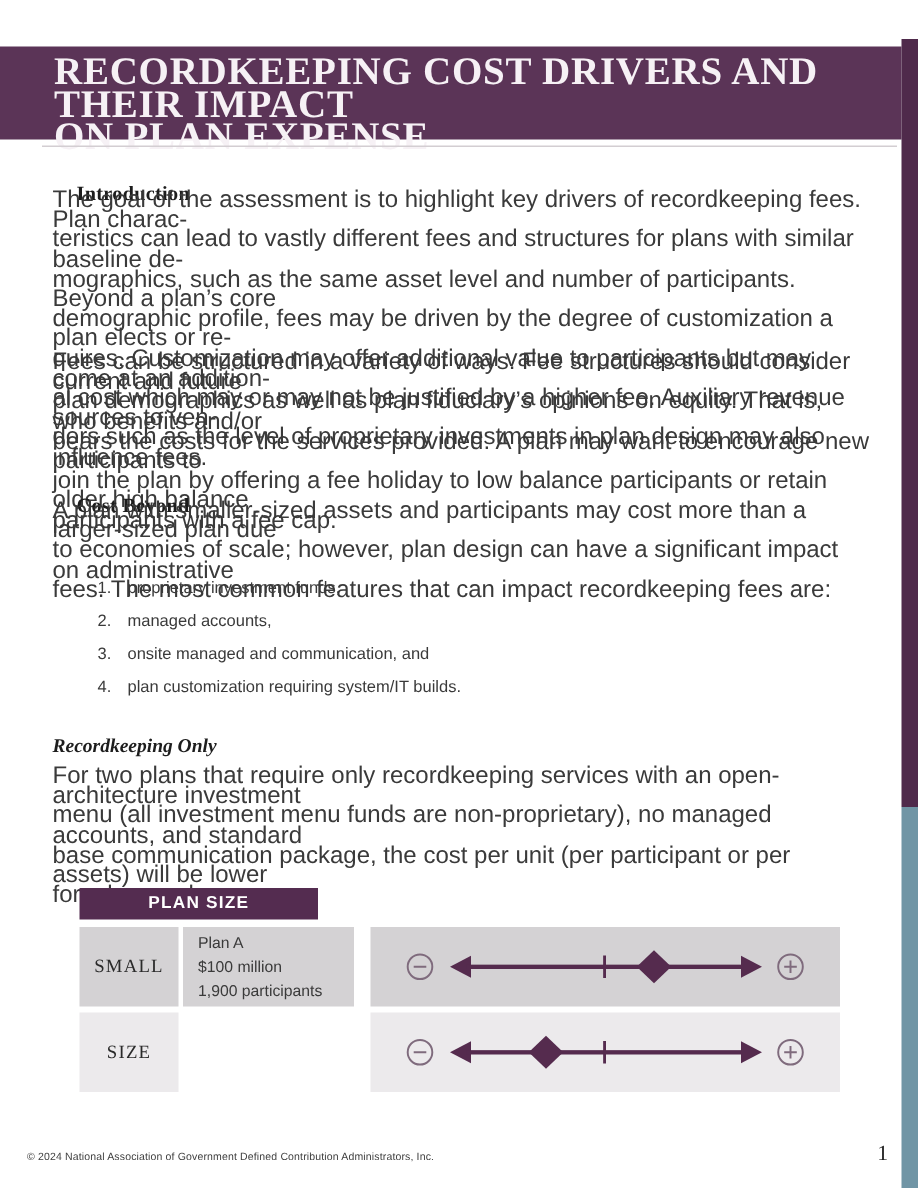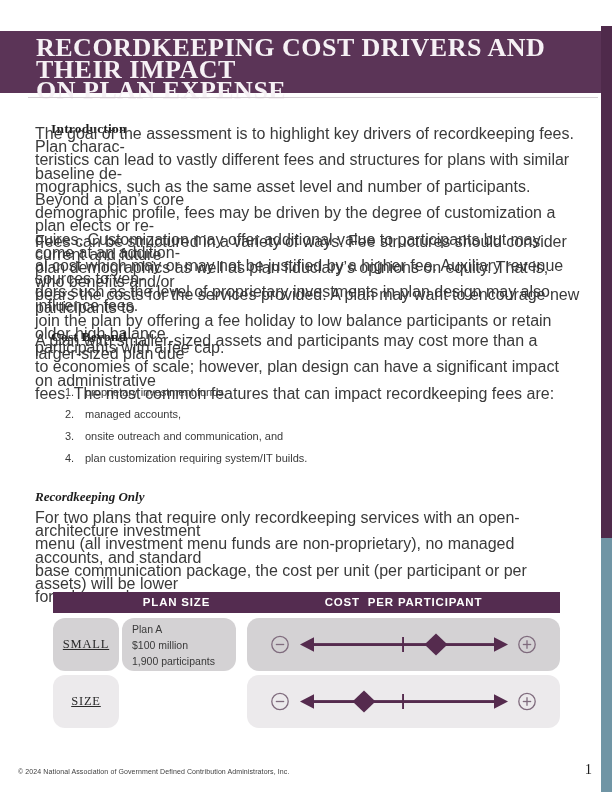--- a/index.html
+++ b/index.html
@@ -39,28 +39,28 @@
   .list{position:absolute;left:65px;top:386px;}
   .list-item{display:flex;margin-bottom:8.8px;font-size:11px;line-height:13.2px;color:#3a3a3a;}
   .list-item .num{width:20px;flex:0 0 20px;}
   
   .plan-table{position:absolute;left:53px;top:592px;width:507px;height:136px;}
   .th{
     position:absolute;top:0;height:21px;background:#542c50;color:#ffffff;
     font-weight:bold;font-size:11.5px;line-height:21px;text-align:center;
     letter-spacing:0.8px;white-space:pre;
   }
-  .th1{left:0;width:159px;padding-left:44px;}
+  .th1{left:0;width:159px;}
   .th2{left:194px;width:313px;}
   .trow{position:absolute;left:0;width:507px;height:53px;}
   .trow1{top:26px;}
   .trow2{top:83px;}
-  .cell{position:absolute;top:0;height:53px;box-sizing:border-box;border-radius:12px;}
+  .cell{position:absolute;top:0;height:53px;box-sizing:border-box;}
   .size-cell{left:0;width:66px;display:flex;align-items:center;justify-content:center;
-    font-family:"Liberation Serif",serif;font-size:12.5px;letter-spacing:0.8px;color:#2a2a2a;text-decoration:underline;}
+    font-family:"Liberation Serif",serif;font-size:12.5px;letter-spacing:0.8px;color:#2a2a2a;}
   .plan-cell{left:69px;width:114px;padding:3px 0 0 10px;font-size:10.5px;line-height:16.2px;color:#3a3a3a;}
   .slider-cell{left:194px;width:313px;}
   .bg-dark{background:#d4d2d4;}
   .bg-light{background:#eceaec;}
   .slider{position:absolute;left:17px;top:8px;}
   
   .copyright{position:absolute;left:18px;top:768px;font-size:7px;color:#404040;letter-spacing:0.1px;}
   .page-num{position:absolute;left:560px;top:761px;width:32px;text-align:right;
     font-family:"Liberation Serif",serif;font-size:14.5px;color:#1d1d1d;}
 </style>
@@ -118,37 +118,36 @@
     <div class="list-item">
       <span class="num">1.</span>
       <span class="txt">proprietary investment funds,</span>
     </div>
     <div class="list-item">
       <span class="num">2.</span>
       <span class="txt">managed accounts,</span>
     </div>
     <div class="list-item">
       <span class="num">3.</span>
-      <span class="txt">onsite outreach and communication, and</span>
+      <span class="txt">onsite managed and communication, and</span>
     </div>
     <div class="list-item">
       <span class="num">4.</span>
       <span class="txt">plan customization requiring system/IT builds.</span>
     </div>
   </div>
 
   <h3 class="h-italic" style="top:489px">Recordkeeping Only</h3>
   <p class="para" style="top:511px">For two plans that require only recordkeeping services with an open-architecture investment
 menu (all investment menu funds are non-proprietary), no managed accounts, and standard
 base communication package, the cost per unit (per participant or per assets) will be lower
 for a larger plan.</p>
 
   <div class="plan-table">
     <div class="th th1">PLAN SIZE</div>
-    <div class="th th2">COST  PER PARTICIPANT</div>
 
     <div class="trow trow1">
       <div class="cell size-cell bg-dark">SMALL</div>
       <div class="cell plan-cell bg-dark pre">Plan A
 $100 million
 1,900 participants</div>
       <div class="cell slider-cell bg-dark">
         <svg class="slider" width="280" height="37" viewBox="0 0 280 37">
           <use href="#slider-base"></use>
           <use href="#slider-diamond" x="172"></use>

